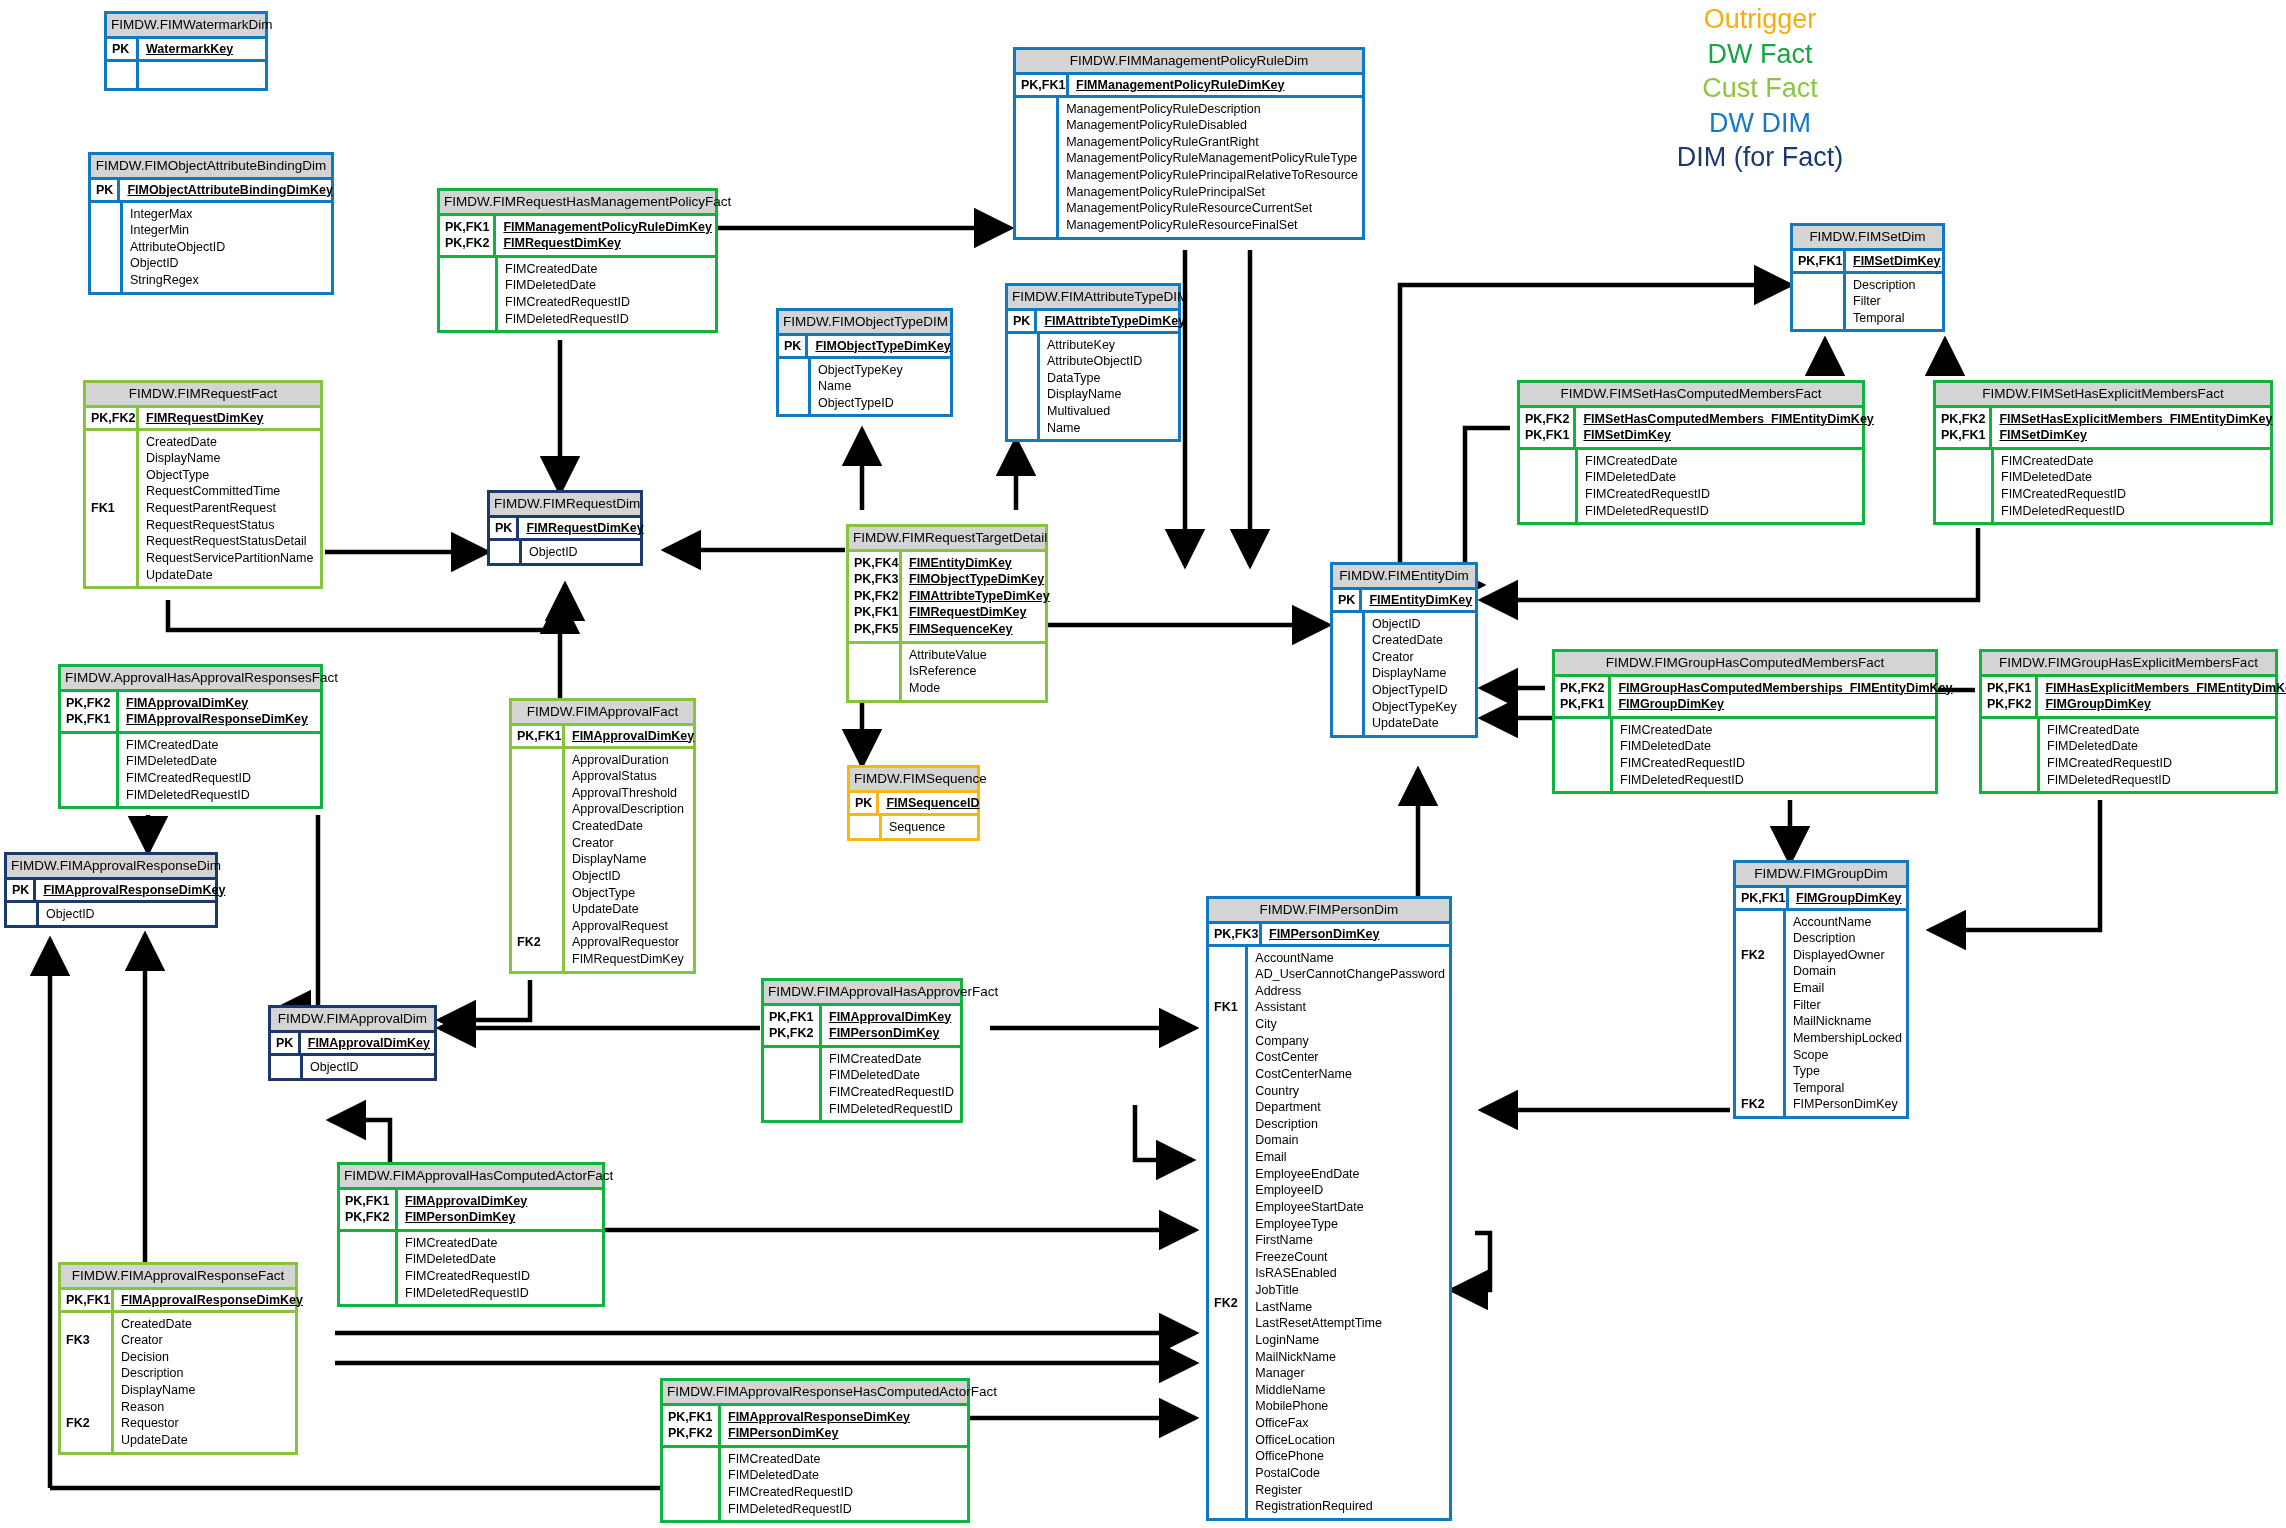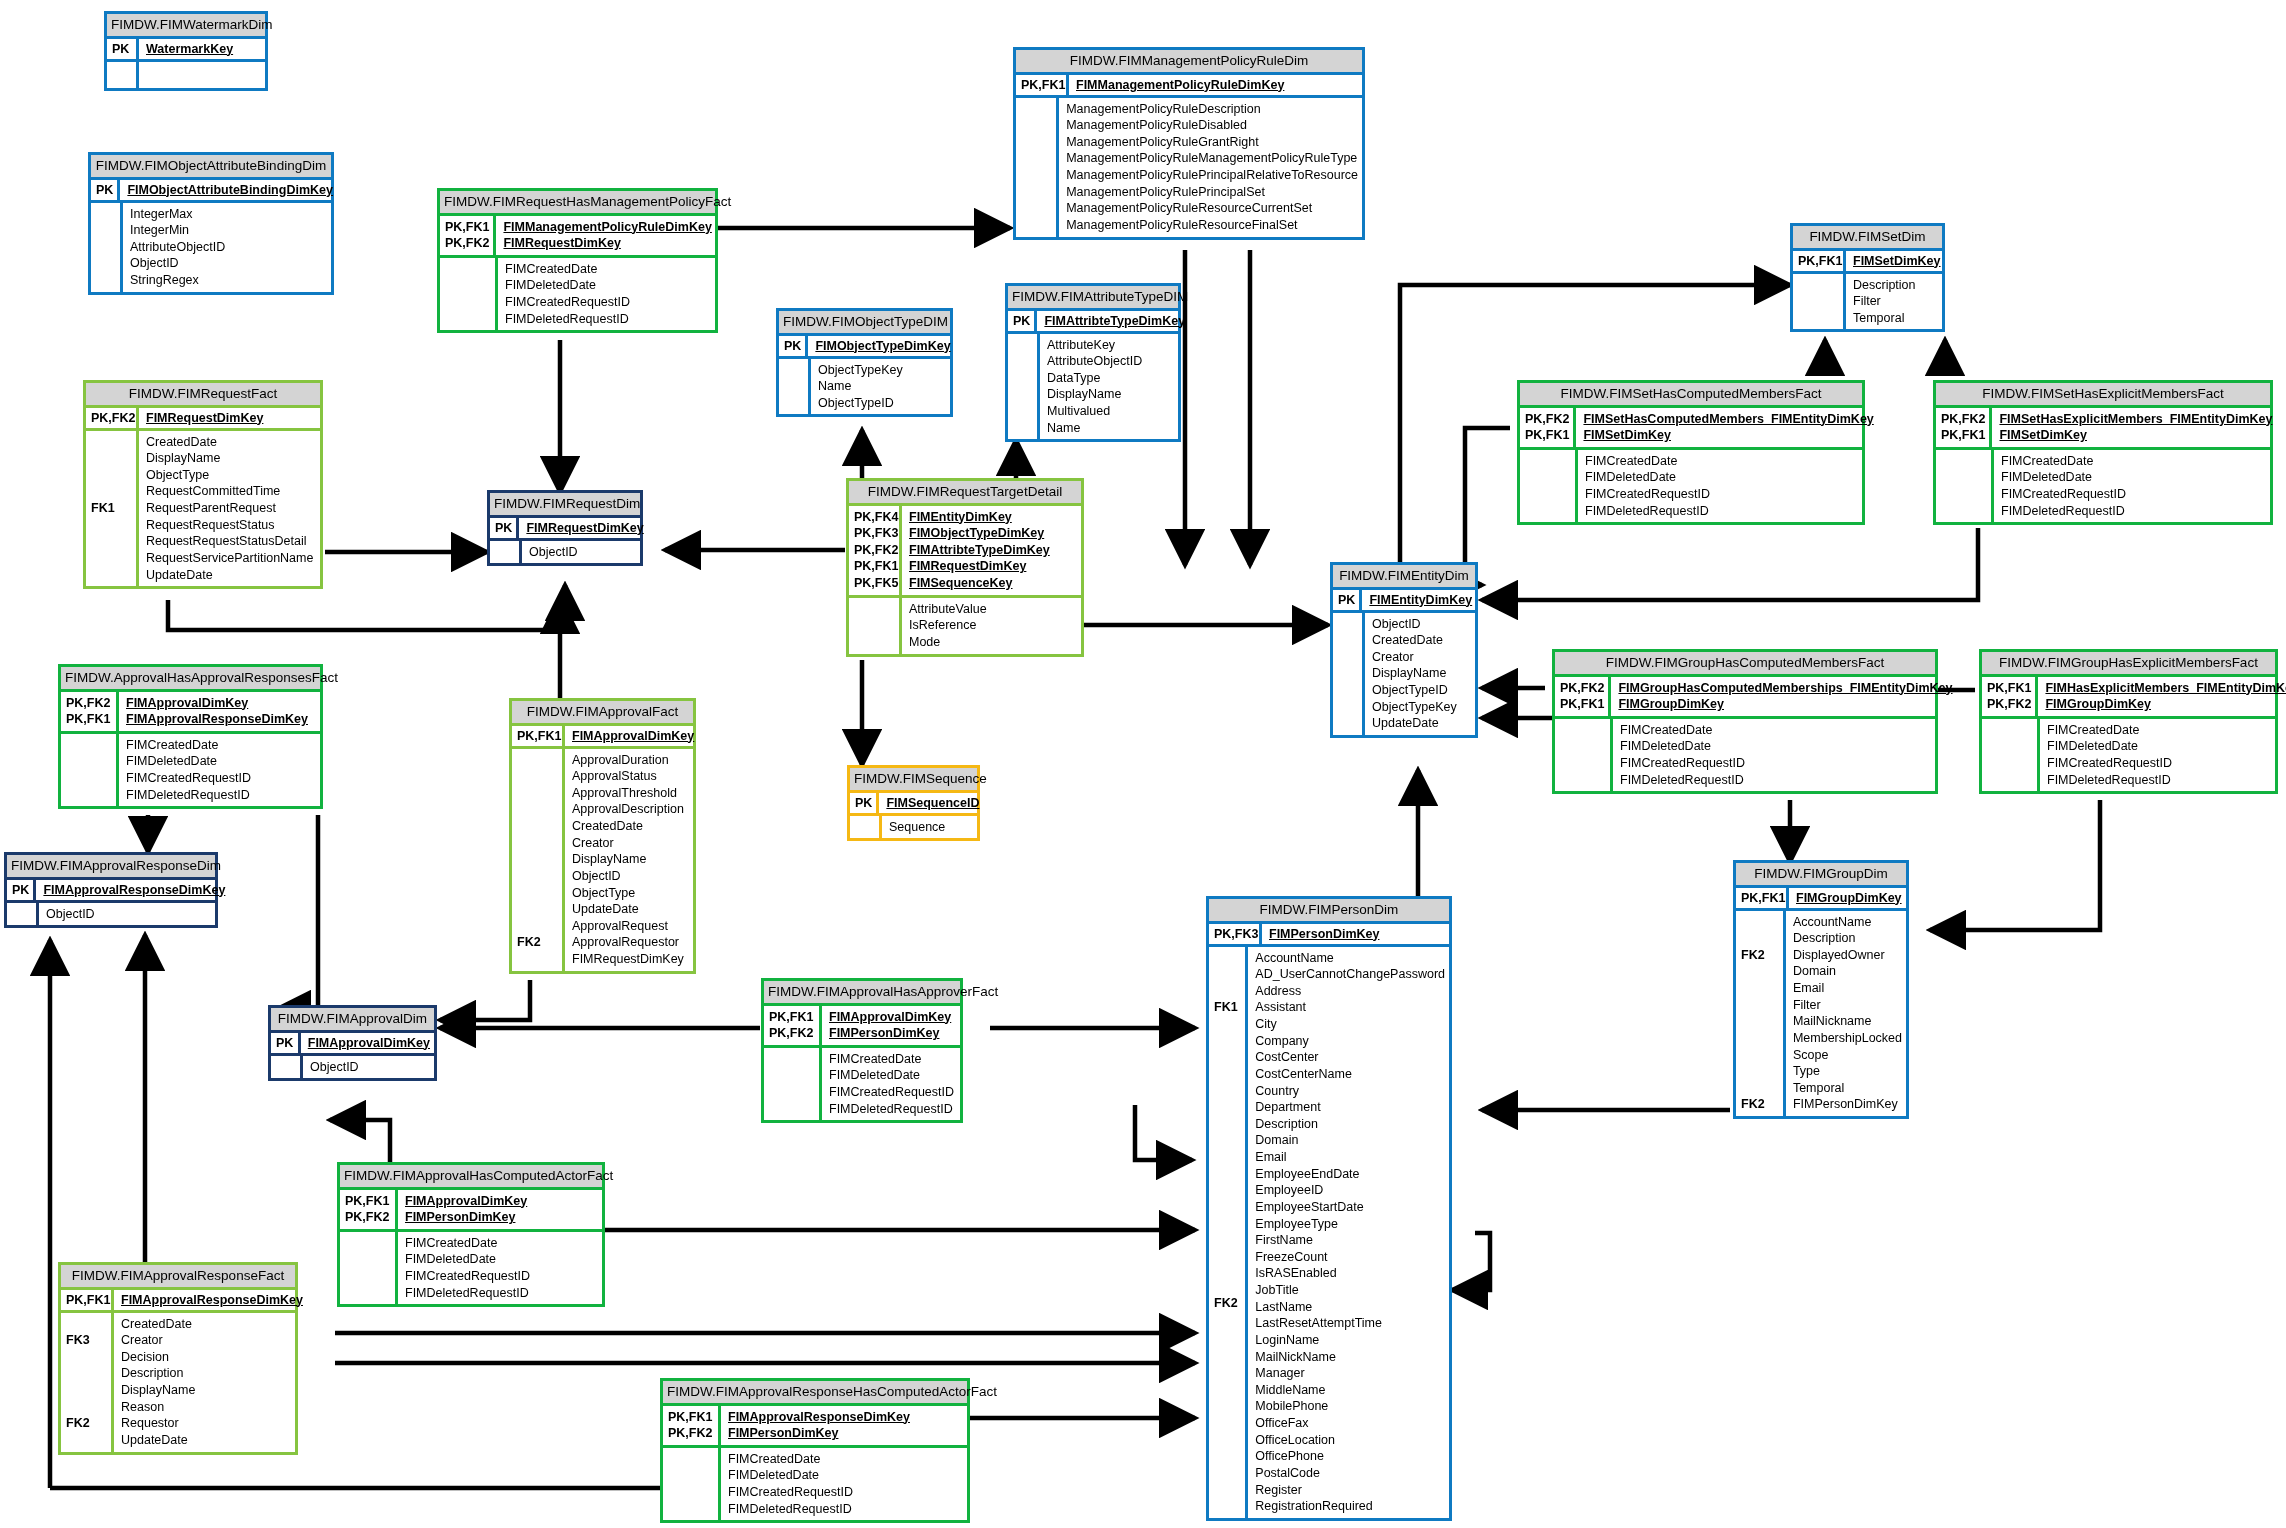--- a/index.html
+++ b/index.html
@@ -53,20 +53,27 @@
   .lg-dwdim{color:#1878c8;}
   .lg-dimfact{color:#1b3a6b;}
 
   svg#links{position:absolute;left:0;top:0;width:2286px;height:1528px;pointer-events:none;}
 </style>
 </head>
 <body>
 
 <div id="canvas">
 
+  <div id="legend" style="left:1560px;top:2px;width:400px;">
+    <div class="lg-outrigger">Outrigger</div>
+    <div class="lg-dwfact">DW Fact</div>
+    <div class="lg-custfact">Cust Fact</div>
+    <div class="lg-dwdim">DW DIM</div>
+    <div class="lg-dimfact">DIM (for Fact)</div>
+  </div>
 
   <svg id="links" viewBox="0 0 2286 1528">
     <defs>
       <marker id="ar" markerWidth="9" markerHeight="9" refX="8" refY="4.5" orient="auto">
         <path d="M0,0 L9,4.5 L0,9 z" fill="#000"></path>
       </marker>
     </defs>
     <g stroke="#000" stroke-width="4.5" fill="none">
 
       <path d="M325,552 L487,552" marker-end="url(#ar)"></path>
@@ -315,21 +322,21 @@
     <div class="body sect pk-row sep">
       <div class="keycol" style="width:32px">PK</div>
       <div class="fldcol"><span>FIMRequestDimKey</span></div>
     </div>
     <div class="body sect">
       <div class="keycol" style="width:32px"></div>
       <div class="fldcol row-line">ObjectID</div>
     </div>
   </div>
 
-  <div class="tbl c-custfact" style="left:846px;top:478px;width:238px;">
+  <div class="tbl c-custfact" style="left:846px;top:524px;width:202px;">
     <div class="hdr">FIMDW.FIMRequestTargetDetail</div>
     <div class="body sect pk-row sep">
       <div class="keycol row-line" style="width:53px">PK,FK4
 PK,FK3
 PK,FK2
 PK,FK1
 PK,FK5</div>
       <div class="fldcol row-line"><span>FIMEntityDimKey
 FIMObjectTypeDimKey
 FIMAttribteTypeDimKey

